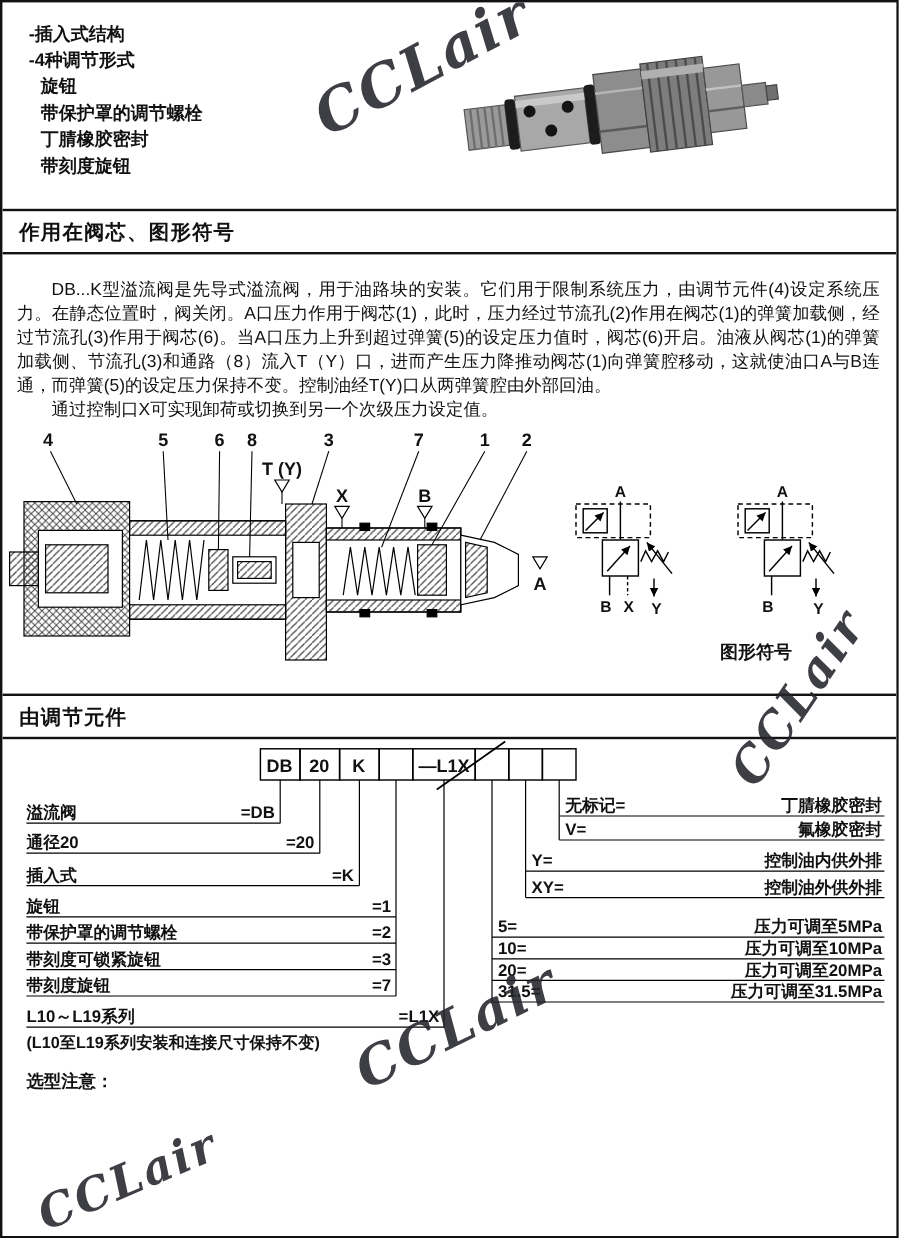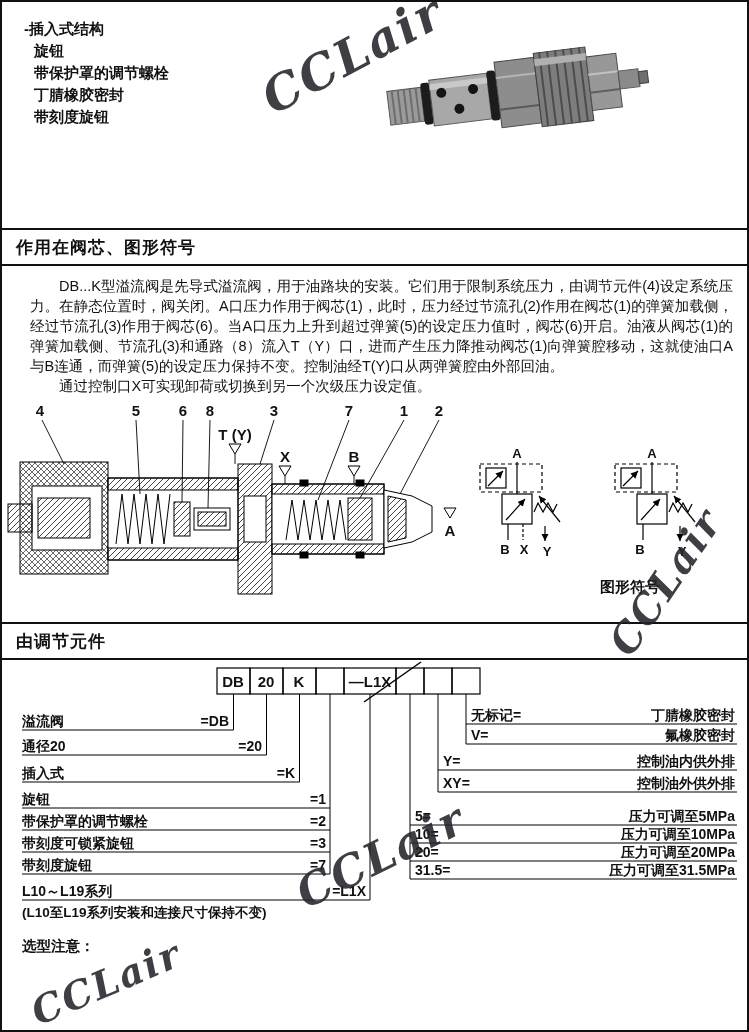--- a/index.html
+++ b/index.html
@@ -9,28 +9,28 @@
     margin:0 auto;
     background:#fff;
     border:2px solid #111;
     box-sizing:border-box;
     overflow:hidden;
     font-family:"Liberation Sans",sans-serif;
     color:#111;
   }
   .hr{height:2px;background:#111;}
   
-  .top{position:relative;height:226px;}
+  .top{position:relative;height:172px;}
   .features{position:absolute;left:22px;top:16px;font-size:15px;line-height:22px;font-weight:600;}
   .feat.indent{padding-left:10px;}
   .photo{position:absolute;left:372px;top:6px;}
   
   .sec-title{font-size:17px;font-weight:700;padding:6px 0 5px 14px;letter-spacing:1px;}
   
-  .body-text{padding:10px 14px 4px 28px;font-size:14.5px;line-height:20px;text-align:justify;}
+  .body-text{padding:10px 14px 4px 12px;font-size:14.5px;line-height:20px;text-align:justify;margin-top:10px;}
   .body-text p{margin:0;text-indent:2em;}
   
   .model-line{position:relative;height:26px;font-weight:700;font-size:15px;}
   .ml1{position:absolute;left:34px;top:2px;}
   .ml2{position:absolute;left:472px;top:2px;}
   .ml3{position:absolute;left:602px;top:2px;}
   svg{display:block;}
   
   .note{display:flex;padding:10px 34px 0 20px;font-size:14.5px;line-height:21px;}
   .note-label{font-weight:700;white-space:nowrap;}
@@ -54,20 +54,21 @@
 <div class="page">
 
   <div class="wm wm1">CCLair</div>
   <div class="wm wm2">CCLair</div>
   <div class="wm wm3">CCLair</div>
   <div class="wm wm4">CCLair</div>
 
   <section class="top">
     <div class="features">
       <div class="feat">-插入式结构</div>
+      <div class="feat">-4种调节形式</div>
       <div class="feat indent">旋钮</div>
       <div class="feat indent">带保护罩的调节螺栓</div>
       <div class="feat indent">丁腈橡胶密封</div>
       <div class="feat indent">带刻度旋钮</div>
     </div>
 
     <svg class="photo" width="285" height="172" viewBox="0 0 285 172">
       <g transform="rotate(-7 140 86)">
         <rect x="14" y="68" width="34" height="34" fill="#9a9a9a" stroke="#555"></rect>
         <g stroke="#6e6e6e" stroke-width="2">

